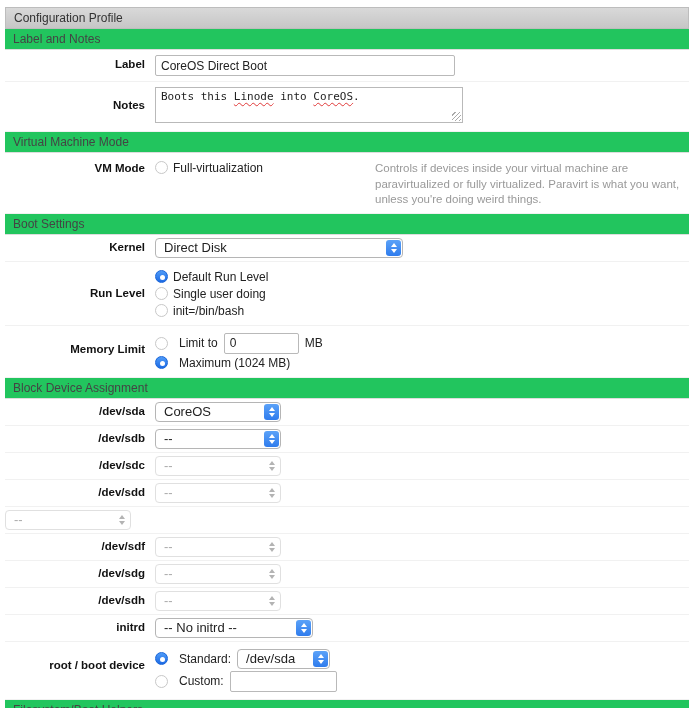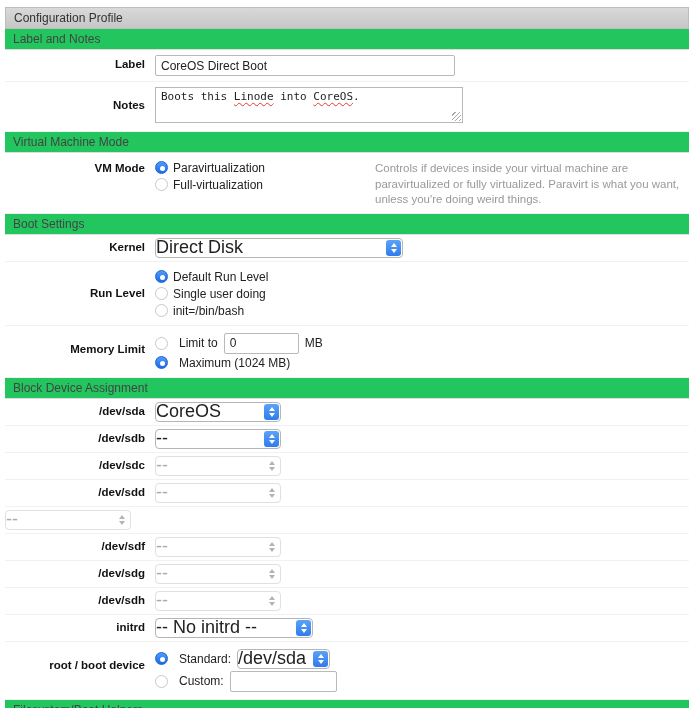--- a/index.html
+++ b/index.html
@@ -81,22 +81,22 @@
     content: ""; position: absolute; left: 4px; top: 4px;
     width: 5px; height: 5px; border-radius: 50%; background: #fff;
   }
   .radio-line { display: flex; align-items: center; margin: 2px 0; font-size: 12px; color: #222; }
   .radio-line .txt { padding-top: 1px; }
 
   
   .sel {
     display: inline-flex; align-items: center; justify-content: space-between;
     border: 1px solid #b5b5b5; border-radius: 4px;
-    background: #fff; height: 20px; 
-    font-size: 18px; color: #222; vertical-align: middle;
+    background: #fff; height: 20px; padding-left: 8px;
+    font-size: 13px; color: #222; vertical-align: middle;
   }
   .stepper {
     width: 15px; height: 16px; margin: 0 1px 0 4px;
     border-radius: 3px; background: linear-gradient(#5ba2f8, #2f7ced);
     display: flex; flex-direction: column; align-items: center; justify-content: center;
     flex: 0 0 15px;
   }
   .tri-up { width: 0; height: 0; border-left: 3px solid transparent; border-right: 3px solid transparent; border-bottom: 4px solid #fff; margin-bottom: 2px; }
   .tri-down { width: 0; height: 0; border-left: 3px solid transparent; border-right: 3px solid transparent; border-top: 4px solid #fff; }
   .sel.disabled { border-color: #e0e0e0; color: #aaa; }
@@ -136,24 +136,20 @@
     </div>
   </div>
   <div class="help"></div>
 </div>
 
 <div class="sectionbar">Virtual Machine Mode</div>
 
 <div class="row">
   <div class="lbl" style="padding-top:4px;">VM Mode</div>
   <div class="ctrl">
-    <div class="radio-line">
-      <span class="radio checked"></span>
-      <span class="txt">Paravirtualization</span>
-    </div>
     <div class="radio-line">
       <span class="radio"></span>
       <span class="txt">Full-virtualization</span>
     </div>
   </div>
   <div class="help">Controls if devices inside your virtual machine are paravirtualized or fully virtualized. Paravirt is what you want, unless you're doing weird things.</div>
 </div>
 
 <div class="sectionbar">Boot Settings</div>
 

